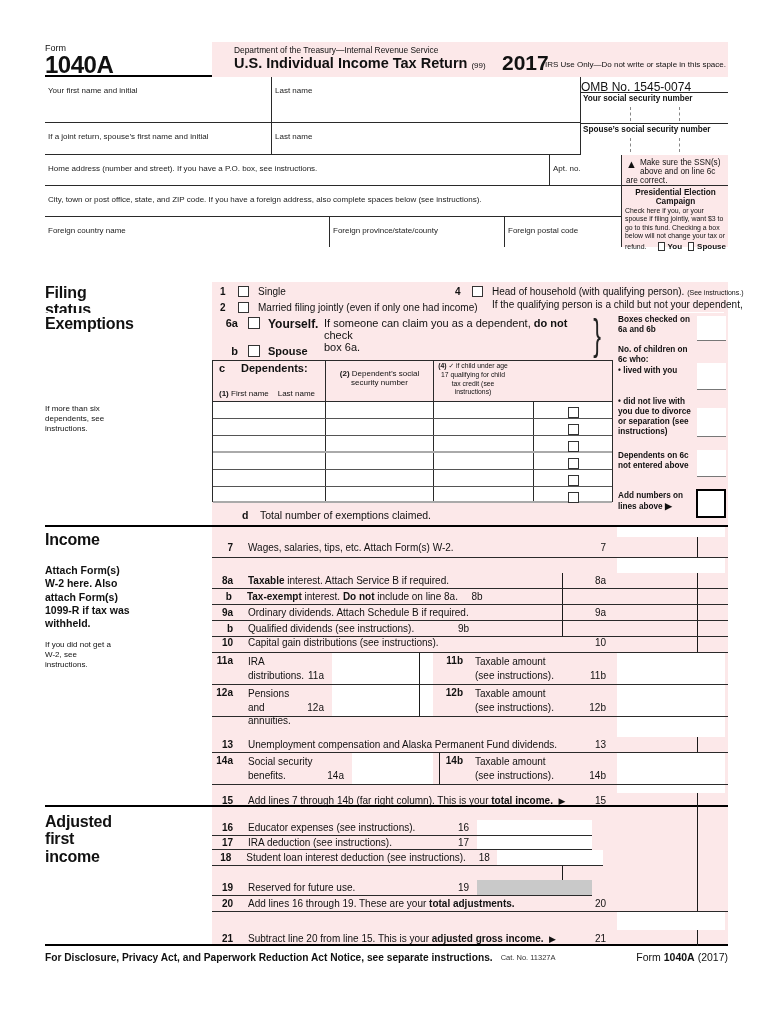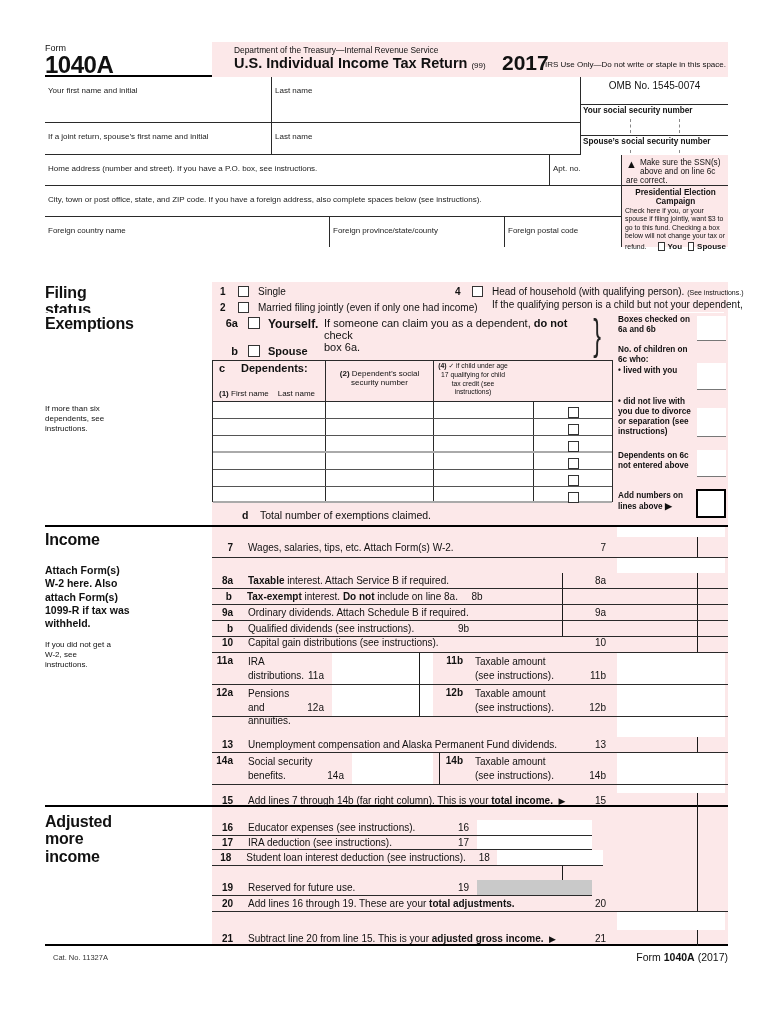--- a/index.html
+++ b/index.html
@@ -67,21 +67,21 @@
       <div class="abs" style="right:2px; top:18px; font-size:8px;">IRS Use Only—Do not write or staple in this space.</div>
     </div>
   </div>
 
   <div class="sec" style="top:32px; height:170px; border-bottom:2px solid #000;">
 
     <div class="cell br1 bb1" style="left:0; top:0; width:227px; height:46px;"><span class="lbl">Your first name and initial</span></div>
     <div class="cell bb1" style="left:227px; top:0; width:308px; height:46px;"><span class="lbl">Last name</span></div>
 
     <div class="abs bl1" style="left:535px; top:0; width:148px; height:78px; background:#fff;">
-      <div class="bb1" style="height:28px; text-align:center; font-size:10px; padding-top:3px;">OMB No. 1545-0074</div>
+      <div class="bb1" style="height:16px; text-align:left; font-size:12px; padding-top:3px;">OMB No. 1545-0074</div>
       <div style="height:12px; font-size:8.2px; font-weight:bold; padding:1px 2px;">Your social security number</div>
       <div style="height:18px; position:relative;">
         <span class="dashline" style="left:49px;"></span>
         <span class="dashline" style="left:98px;"></span>
       </div>
       <div class="bt1" style="height:13px; font-size:8.2px; font-weight:bold; padding:1px 2px;">Spouse’s social security number</div>
       <div style="height:18px; position:relative;">
         <span class="dashline" style="left:49px;"></span>
         <span class="dashline" style="left:98px;"></span>
       </div>
@@ -400,21 +400,21 @@
         <div class="lnum">15</div>
         <div class="pad5"></div>
             <div class="abox"></div>
             <div class="edge"></div>
       </div>
     </div>
   </div>
 
   <div class="sec" style="top:762px; height:139px; border-bottom:2.5px solid #000;">
     <div class="cap">
-      <div class="h1" style="margin-top:6px;"><span>Adjusted</span><br><span>more</span><br><span>income</span></div>
+      <div class="h1" style="margin-top:6px;"><span>Adjusted</span><br><span>first</span><br><span>income</span></div>
     </div>
     <div class="content pink fs10">
       <div class="vline" style="left:485px; top:0; height:139px;"></div>
       <div class="vline" style="left:350px; top:13px; height:76px;"></div>
 
       <div class="irow" style="height:13px;"></div>
 
       <div class="irow" style="height:16px; align-items:center;">
         <div class="num bb1" style="height:100%; display:flex; align-items:center; justify-content:flex-end;">16</div>
         <div class="lab bb1" style="height:100%; display:flex; align-items:center;">Educator expenses (see instructions).</div>
@@ -488,18 +488,19 @@
         <div class="lab"><span>Subtract line 20 from line 15. This is your </span><span class="bold">adjusted gross income.</span>&nbsp;&nbsp;<span class="arrow">▶</span></div>
         <div class="lnum">21</div>
         <div class="pad5"></div>
             <div class="abox"></div>
             <div class="edge"></div>
       </div>
     </div>
   </div>
 
   <div class="sec" style="top:903px; height:18px; display:flex; align-items:center;">
+    <div style="font-size:10.2px; font-weight:bold;">For Disclosure, Privacy Act, and Paperwork Reduction Act Notice, see separate instructions.</div>
     <div style="font-size:7.5px; color:#333; margin-left:8px;">Cat. No. 11327A</div>
     <div style="font-size:10.5px; margin-left:auto;"><span>Form </span><span class="bold">1040A</span><span> (2017)</span></div>
   </div>
 
 </div>
 </div>
 
 </body></html>

